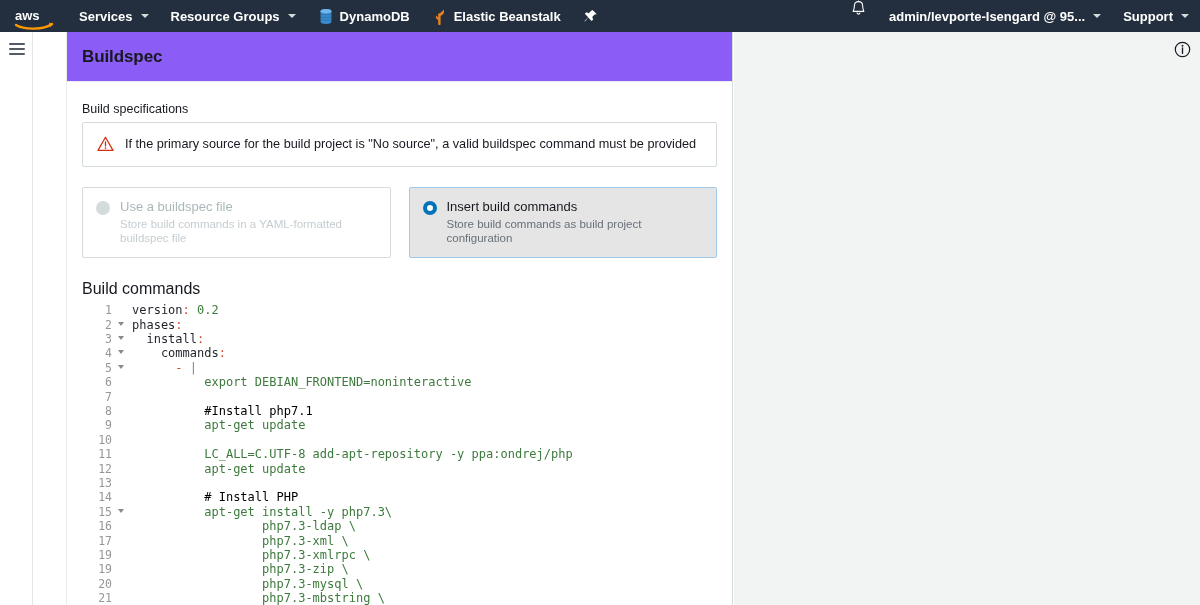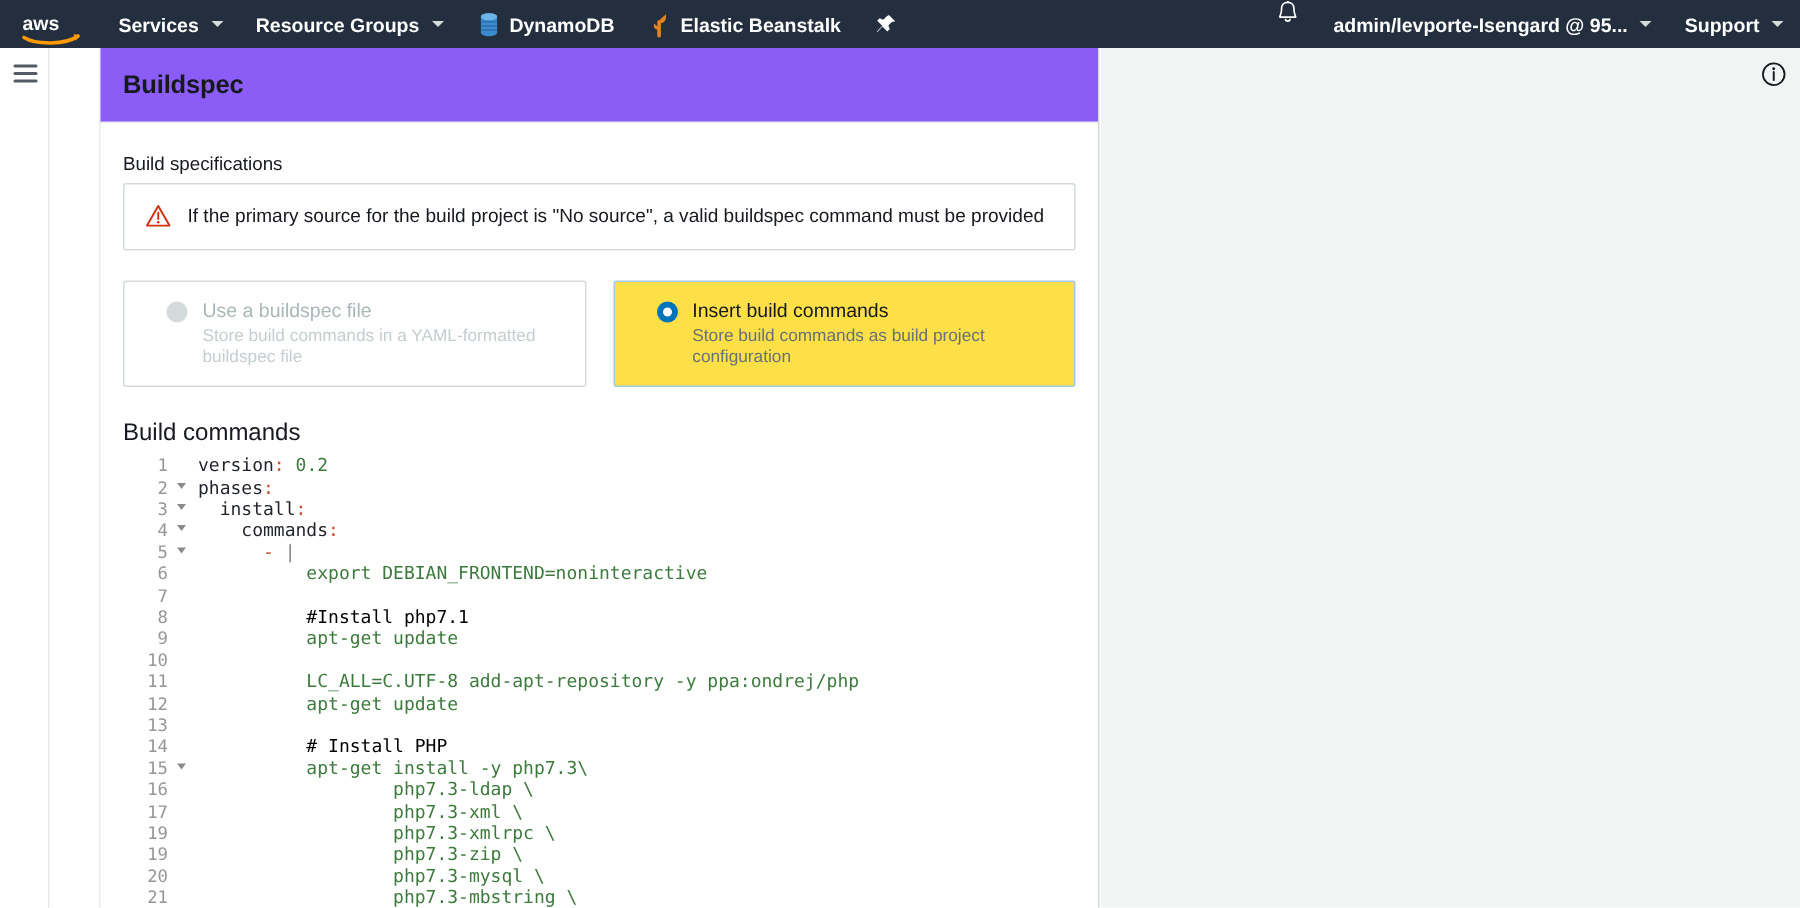--- a/index.html
+++ b/index.html
@@ -110,29 +110,29 @@
     margin-bottom: 20px;
   }
   .alert-text { font-size: 12.7px; color: #16191f; line-height: 1.3; }
 
   
   .radio-row { display: flex; gap: 18px; margin-bottom: 22px; }
   .radio-card {
     flex: 1;
     border: 1px solid #d5dbdb;
     border-radius: 2px;
-    padding: 11px 13px 12px 28px;
+    padding: 11px 13px 12px 13px;
     background: #ffffff;
     display: flex; gap: 10px;
     min-height: 54px;
     cursor: pointer;
   }
   .radio-card.selected {
     border-color: #9fc9e8;
-    background: #fde047;
+    background: #e5e5e5;
   }
   .radio-card.disabled { cursor: default; }
   .radio-dot {
     width: 14px; height: 14px; border-radius: 50%;
     flex: 0 0 auto; margin-top: 2px;
   }
   .radio-dot.off { background: #d5dbdb; }
   .radio-dot.on {
     background: #ffffff;
     border: 4px solid #0073bb;

